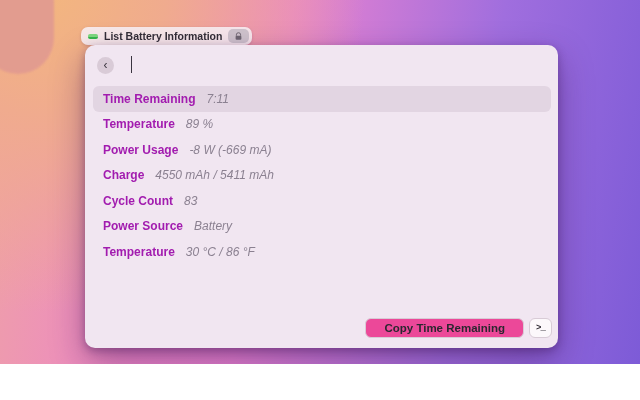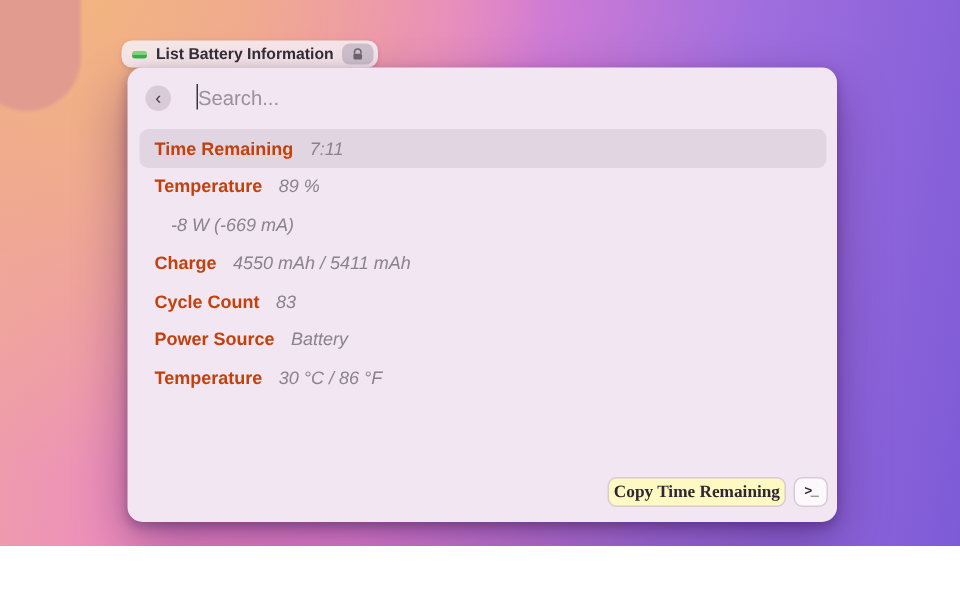--- a/index.html
+++ b/index.html
@@ -60,32 +60,32 @@
   }
   .search-input::placeholder { color:#9b8fa0; }
 
   
   .list { padding:1px 7px 0 8px; }
   .row {
     display:flex; align-items:center; height:25.5px; border-radius:6px;
     padding:0 10px; cursor:default;
   }
   .row.selected { background:#e2d5e2; }
-  .row-label { font-size:12px; font-weight:700; color:#c2410c;text-align:center; }
+  .row-label { font-size:12px; font-weight:700; color:#a21caf;text-align:center; }
   .row-value { font-size:12px; color:#8b8191; margin-left:11px;font-style:italic; }
 
   
   .footer {
     margin-top:auto; height:34px; display:flex; align-items:center;
     justify-content:flex-end; gap:5px; padding:0 6px 7px 0;
   }
   .action-btn {
-    height:20px; padding:0 3px; background:#fef9c3; border:1px solid #d8cbd6;
+    height:20px; padding:0 18px; background:#ec4899; border:1px solid #d8cbd6;
     border-radius:6px; font-size:11.5px; font-weight:700; color:#2c2730;
-    font-family:Liberation Serif, serif; cursor:pointer;
+    font-family:Liberation Sans, sans-serif; cursor:pointer;
     display:flex; align-items:center;
   }
   .term-btn {
     height:20px; width:23px; background:#fcf8fb; border:1px solid #d8cbd6;
     border-radius:6px; font-size:9px; font-weight:700; color:#2c2730;
     font-family:"Liberation Mono", monospace; cursor:pointer;
     display:flex; align-items:center; justify-content:center; letter-spacing:-1px;
   }
 </style>
 </head>
@@ -106,34 +106,34 @@
       </span>
     </span>
   </div>
 
   <div class="window">
 
     <div class="searchbar">
       <button class="back-btn">‹</button>
       <div class="search-wrap">
         <div class="caret"></div>
-        <input class="search-input" type="text" placeholder="Search..." style="">
       </div>
     </div>
 
     <div class="list">
       <div class="row selected">
         <span class="row-label">Time Remaining</span>
         <span class="row-value">7:11</span>
       </div>
       <div class="row">
         <span class="row-label">Temperature</span>
         <span class="row-value">89 %</span>
       </div>
       <div class="row">
+        <span class="row-label">Power Usage</span>
         <span class="row-value">-8 W (-669 mA)</span>
       </div>
       <div class="row">
         <span class="row-label">Charge</span>
         <span class="row-value">4550 mAh / 5411 mAh</span>
       </div>
       <div class="row">
         <span class="row-label">Cycle Count</span>
         <span class="row-value">83</span>
       </div>

